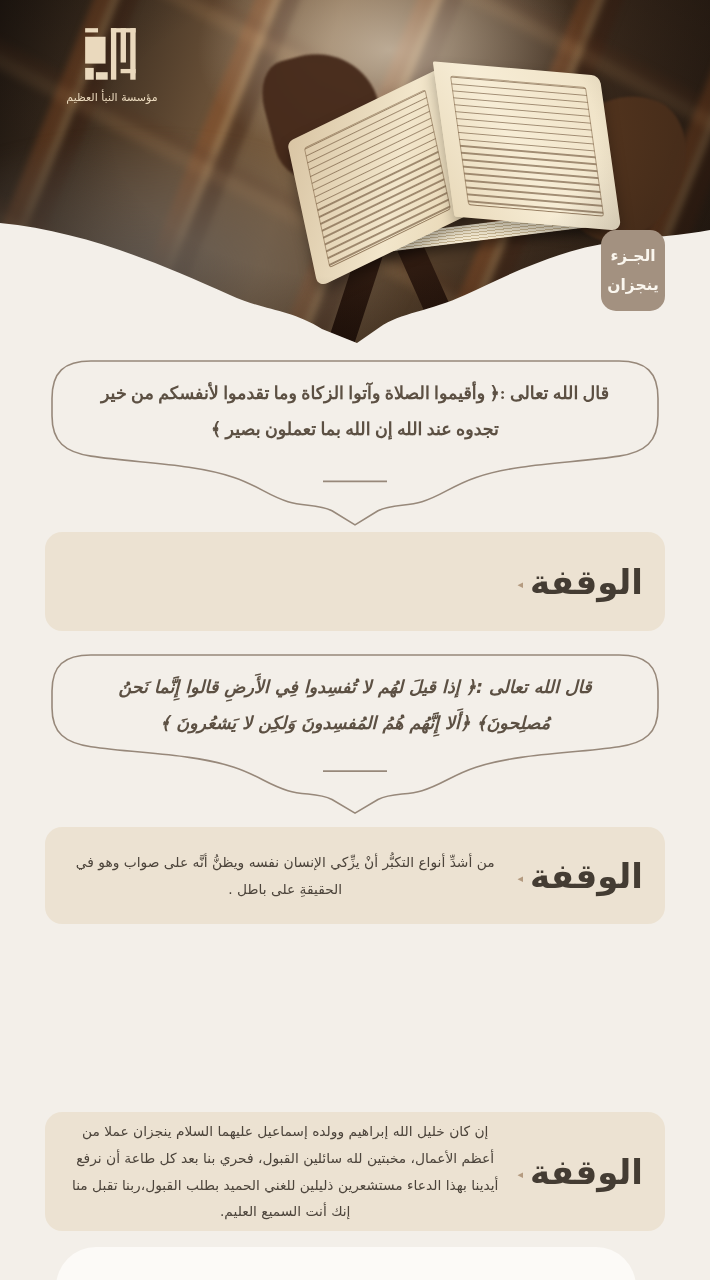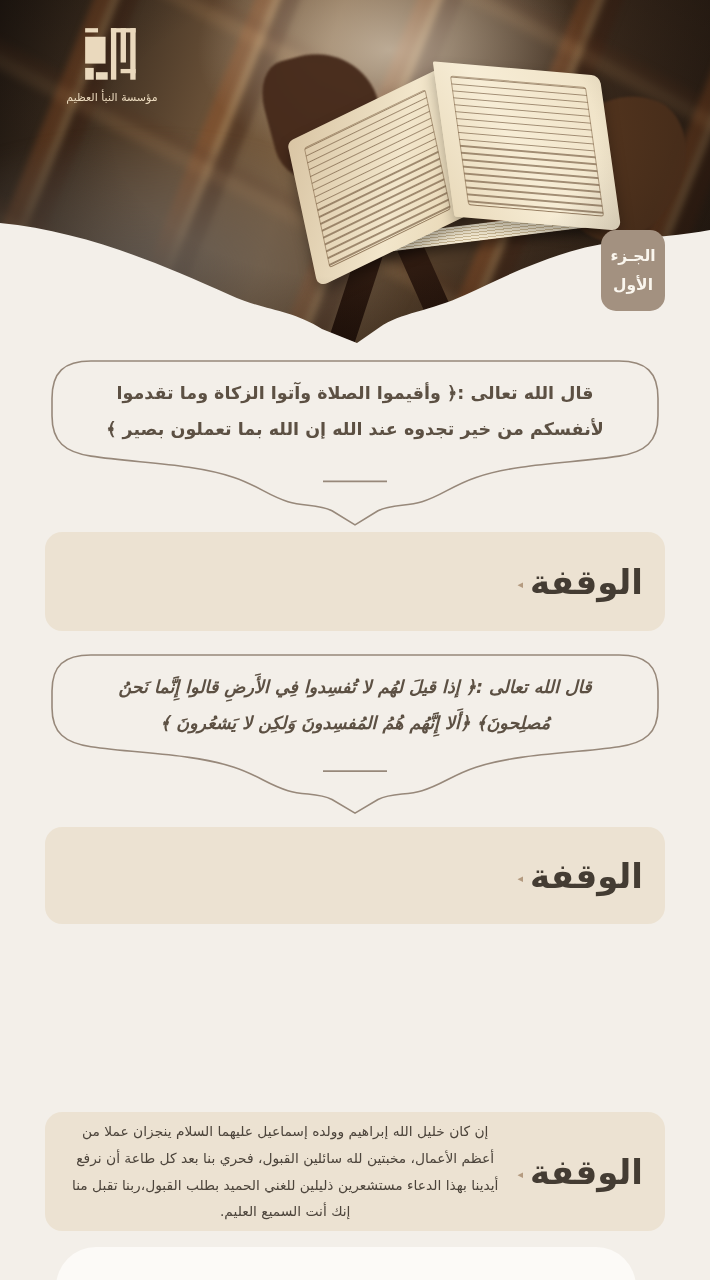--- a/index.html
+++ b/index.html
@@ -123,24 +123,24 @@
           <rect x="36" y="40" width="14" height="4"></rect>
           <rect x="3" y="2" width="12" height="4"></rect>
         </g>
       </svg>
       <div class="logo-text">مؤسسة النبأ العظيم</div>
     </div>
   </div>
 
   <div class="juz-badge">
     <span>الجـزء</span>
-    <span>الأول</span>
+    <span>ينجزان</span>
   </div>
 
-  <div class="bubble" style="top:358px;height:172px;">
+  <div class="bubble" style="top:358px;height:172px;font-family:Liberation Serif, serif;">
     <svg viewBox="0 0 620 170" preserveAspectRatio="none">
       <path class="bubble-path" d="M 46 3 L 574 3 C 601 3 613 14 613 40 L 613 57 C 613 83 600 93 574 97
         C 527 104 473 104 431 118 C 407 126 397 136 377 142 C 361 147 347 144 333 151 L 310 165
         L 287 151 C 273 144 259 147 243 142 C 223 136 213 126 189 118 C 147 104 93 104 46 97
         C 20 93 7 83 7 57 L 7 40 C 7 14 19 3 46 3 Z"></path>
       <line class="bubble-dash" x1="278" y1="122" x2="342" y2="122"></line>
     </svg>
     <div class="bubble-text">قال الله تعالى :﴿ وأقيموا الصلاة وآتوا الزكاة وما تقدموا لأنفسكم من خير تجدوه عند الله إن الله بما تعملون بصير ﴾</div>
   </div>
 
@@ -160,20 +160,21 @@
       <line class="bubble-dash" x1="278" y1="122" x2="342" y2="122"></line>
     </svg>
     <div class="bubble-text">قال الله تعالى :﴿ إذا قيلَ لهُم لا تُفسِدوا فِي الأَرضِ قالوا إِنَّما نَحنُ مُصلِحونَ﴾ ﴿أَلا إِنَّهُم هُمُ المُفسِدونَ وَلكِن لا يَشعُرونَ ﴾</div>
   </div>
 
   <div class="waqfa" style="top:827px;height:97px;">
     <div class="waqfa-title-wrap">
       <span class="waqfa-title">الوقفة</span>
       <span class="waqfa-marker">◂</span>
     </div>
+    <div class="waqfa-body">من أشدِّ أنواع التكبُّر أنْ يزِّكي الإنسان نفسه ويظنُّ أنَّه على صواب وهو في الحقيقةِ على باطل .</div>
   </div>
 
 
   <div class="waqfa" style="top:1112px;height:119px;">
     <div class="waqfa-title-wrap">
       <span class="waqfa-title">الوقفة</span>
       <span class="waqfa-marker">◂</span>
     </div>
     <div class="waqfa-body">إن كان خليل الله إبراهيم وولده إسماعيل عليهما السلام ينجزان عملا من أعظم الأعمال، مخبتين لله سائلين القبول، فحري بنا بعد كل طاعة أن نرفع أيدينا بهذا الدعاء مستشعرين ذليلين للغني الحميد بطلب القبول،ربنا تقبل منا إنك أنت السميع العليم.</div>
   </div>

